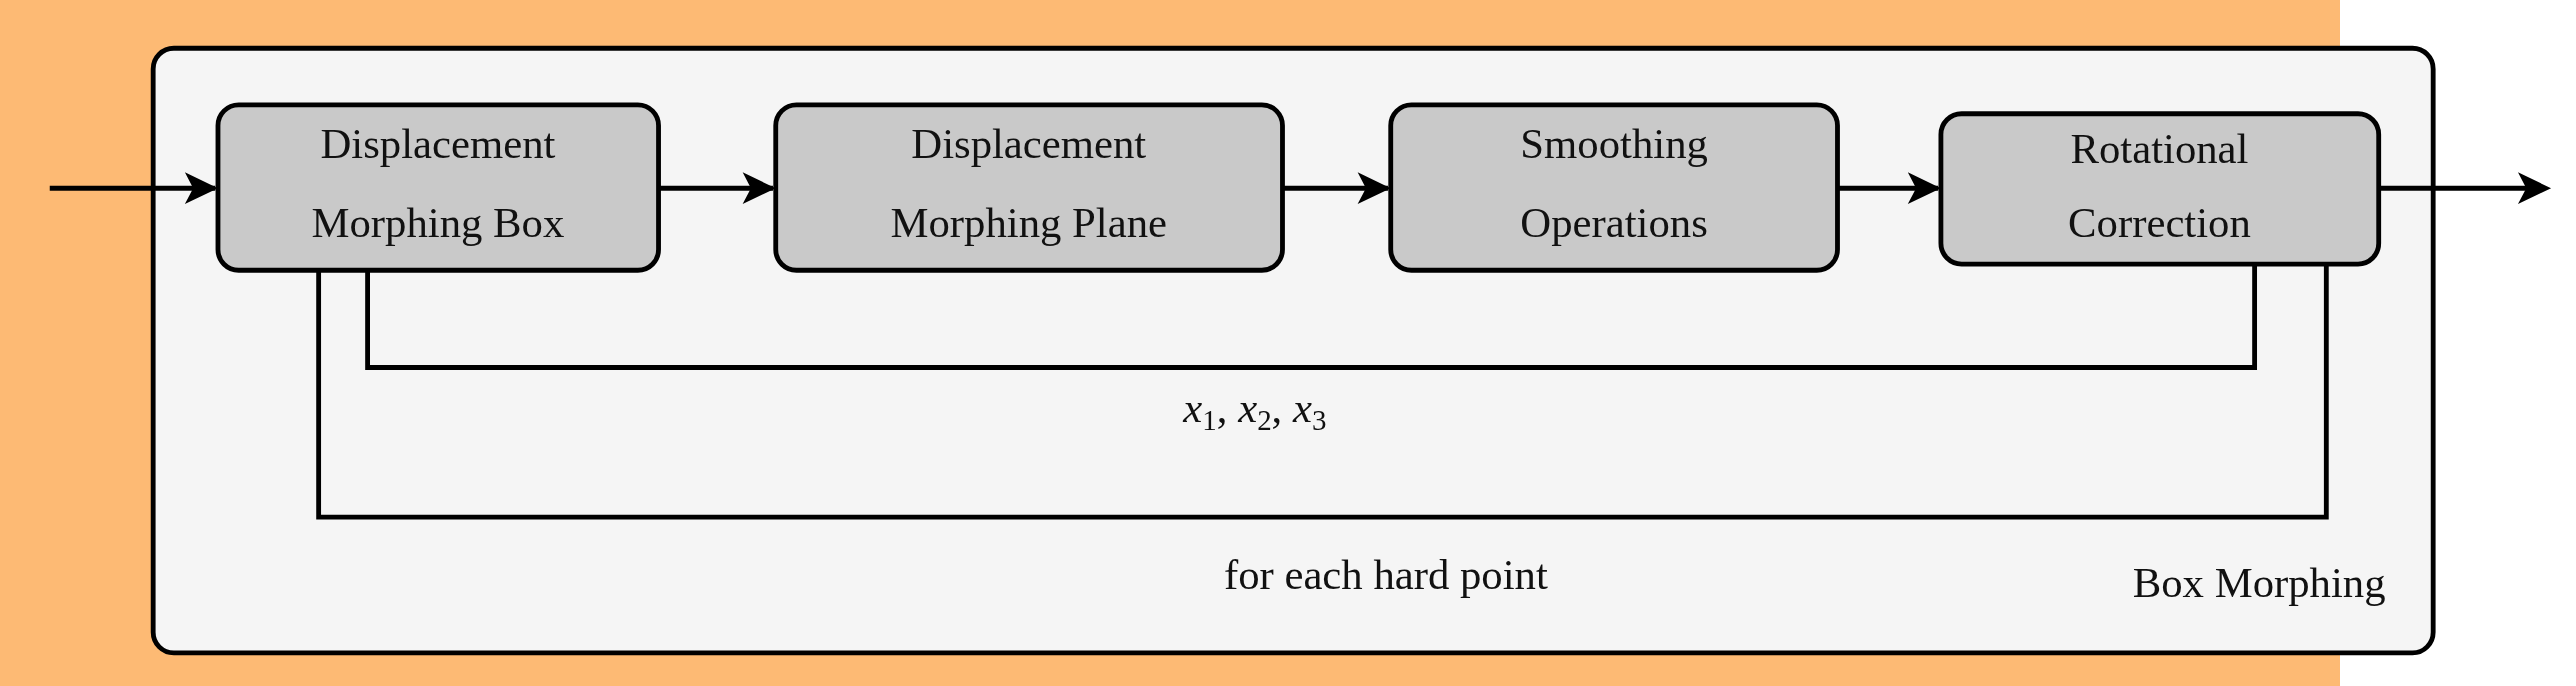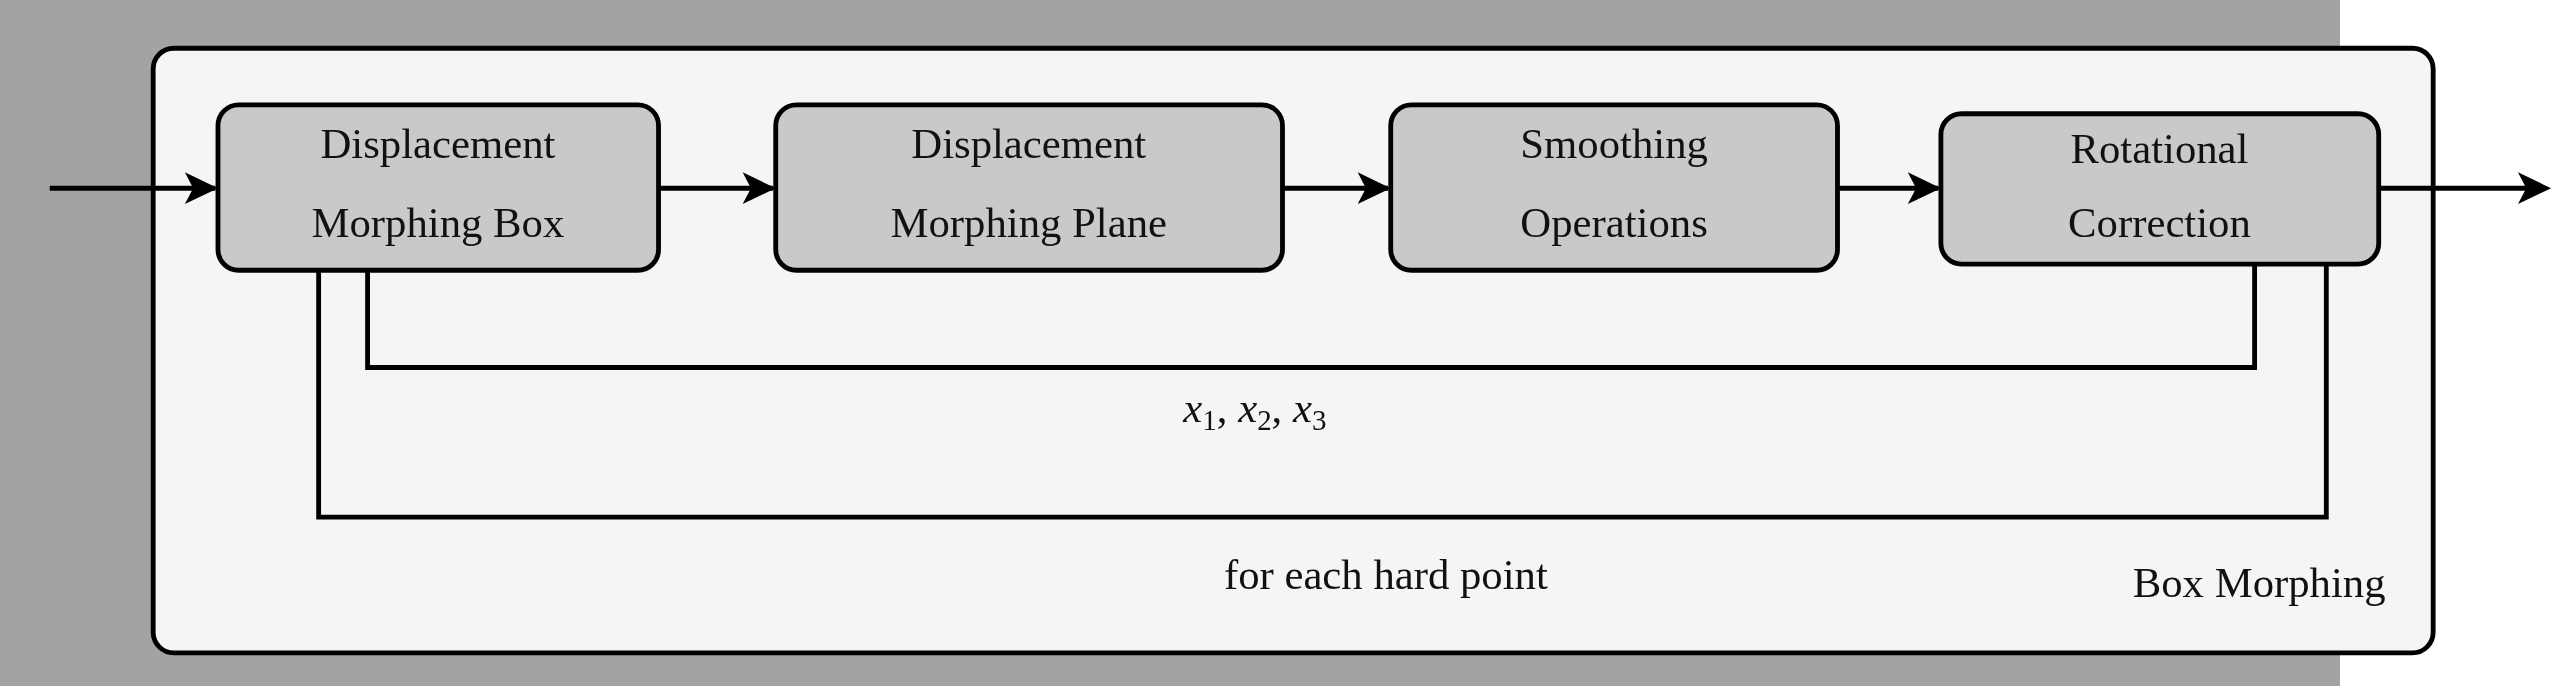--- a/index.html
+++ b/index.html
@@ -10,21 +10,21 @@
   body {
     width: 2576px;
     height: 686px;
     font-family: "Liberation Serif", "DejaVu Serif", serif;
     overflow: hidden;
   }
   #diagram-root {
     position: relative;
     width: 2340px;
     height: 686px;
-    background: #a3a3a3;
+    background: #fdba74;
   }
   svg#flow {
     display: block;
     width: 2576px;
     height: 686px;
   }
   .stage-box {
     fill: #c9c9c9;
     stroke: #000000;
     stroke-width: 7;

